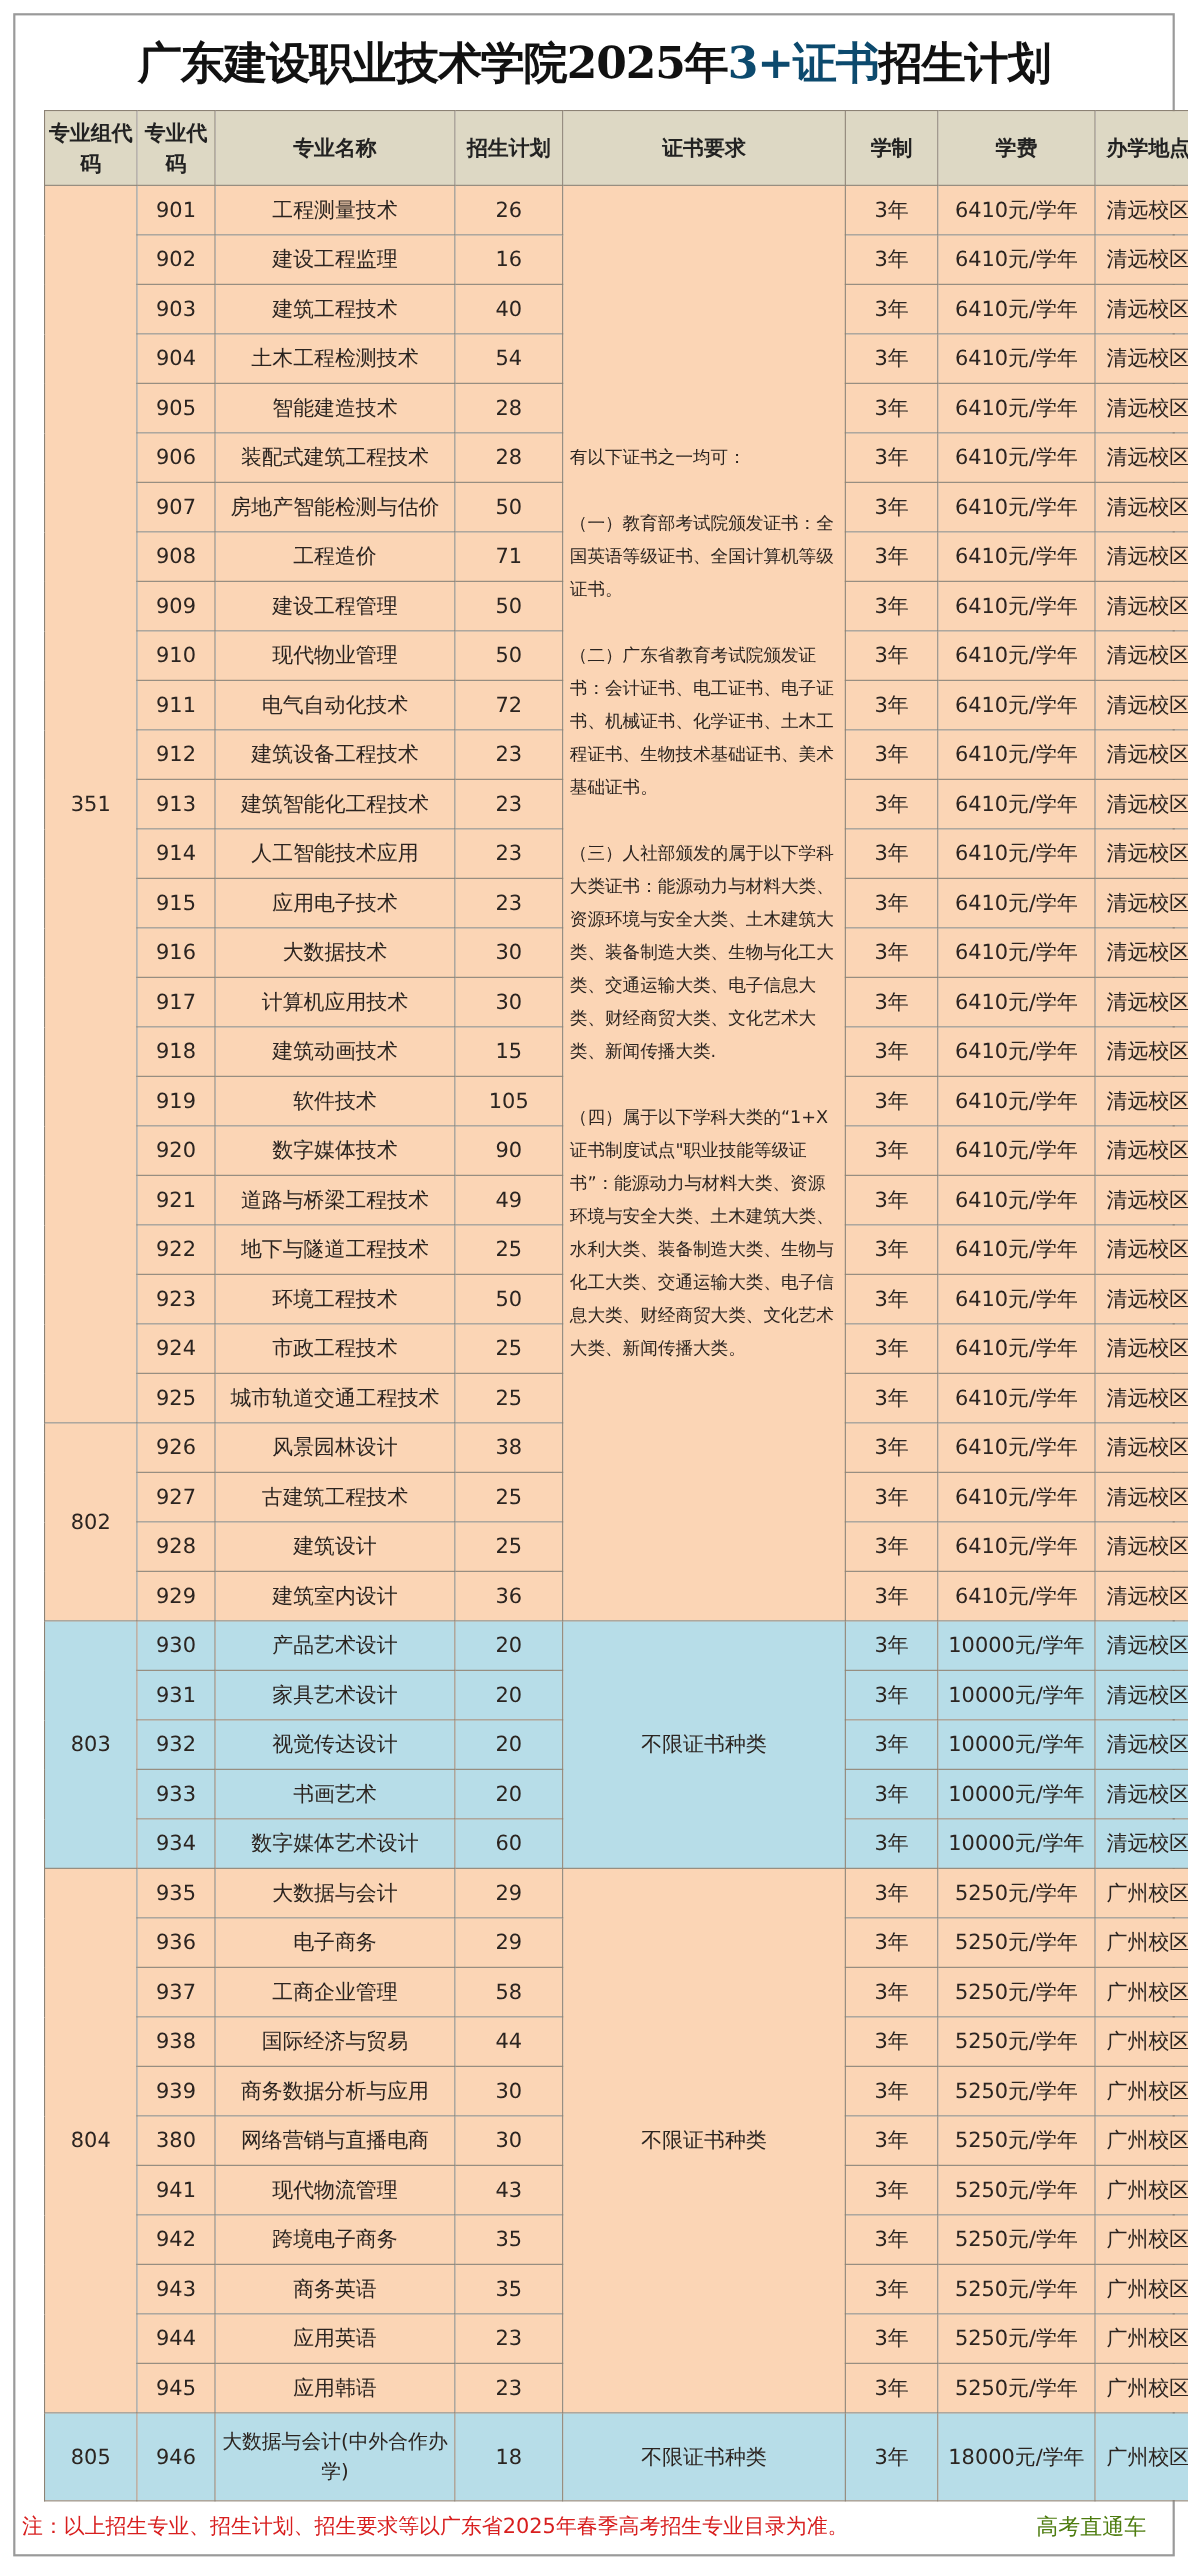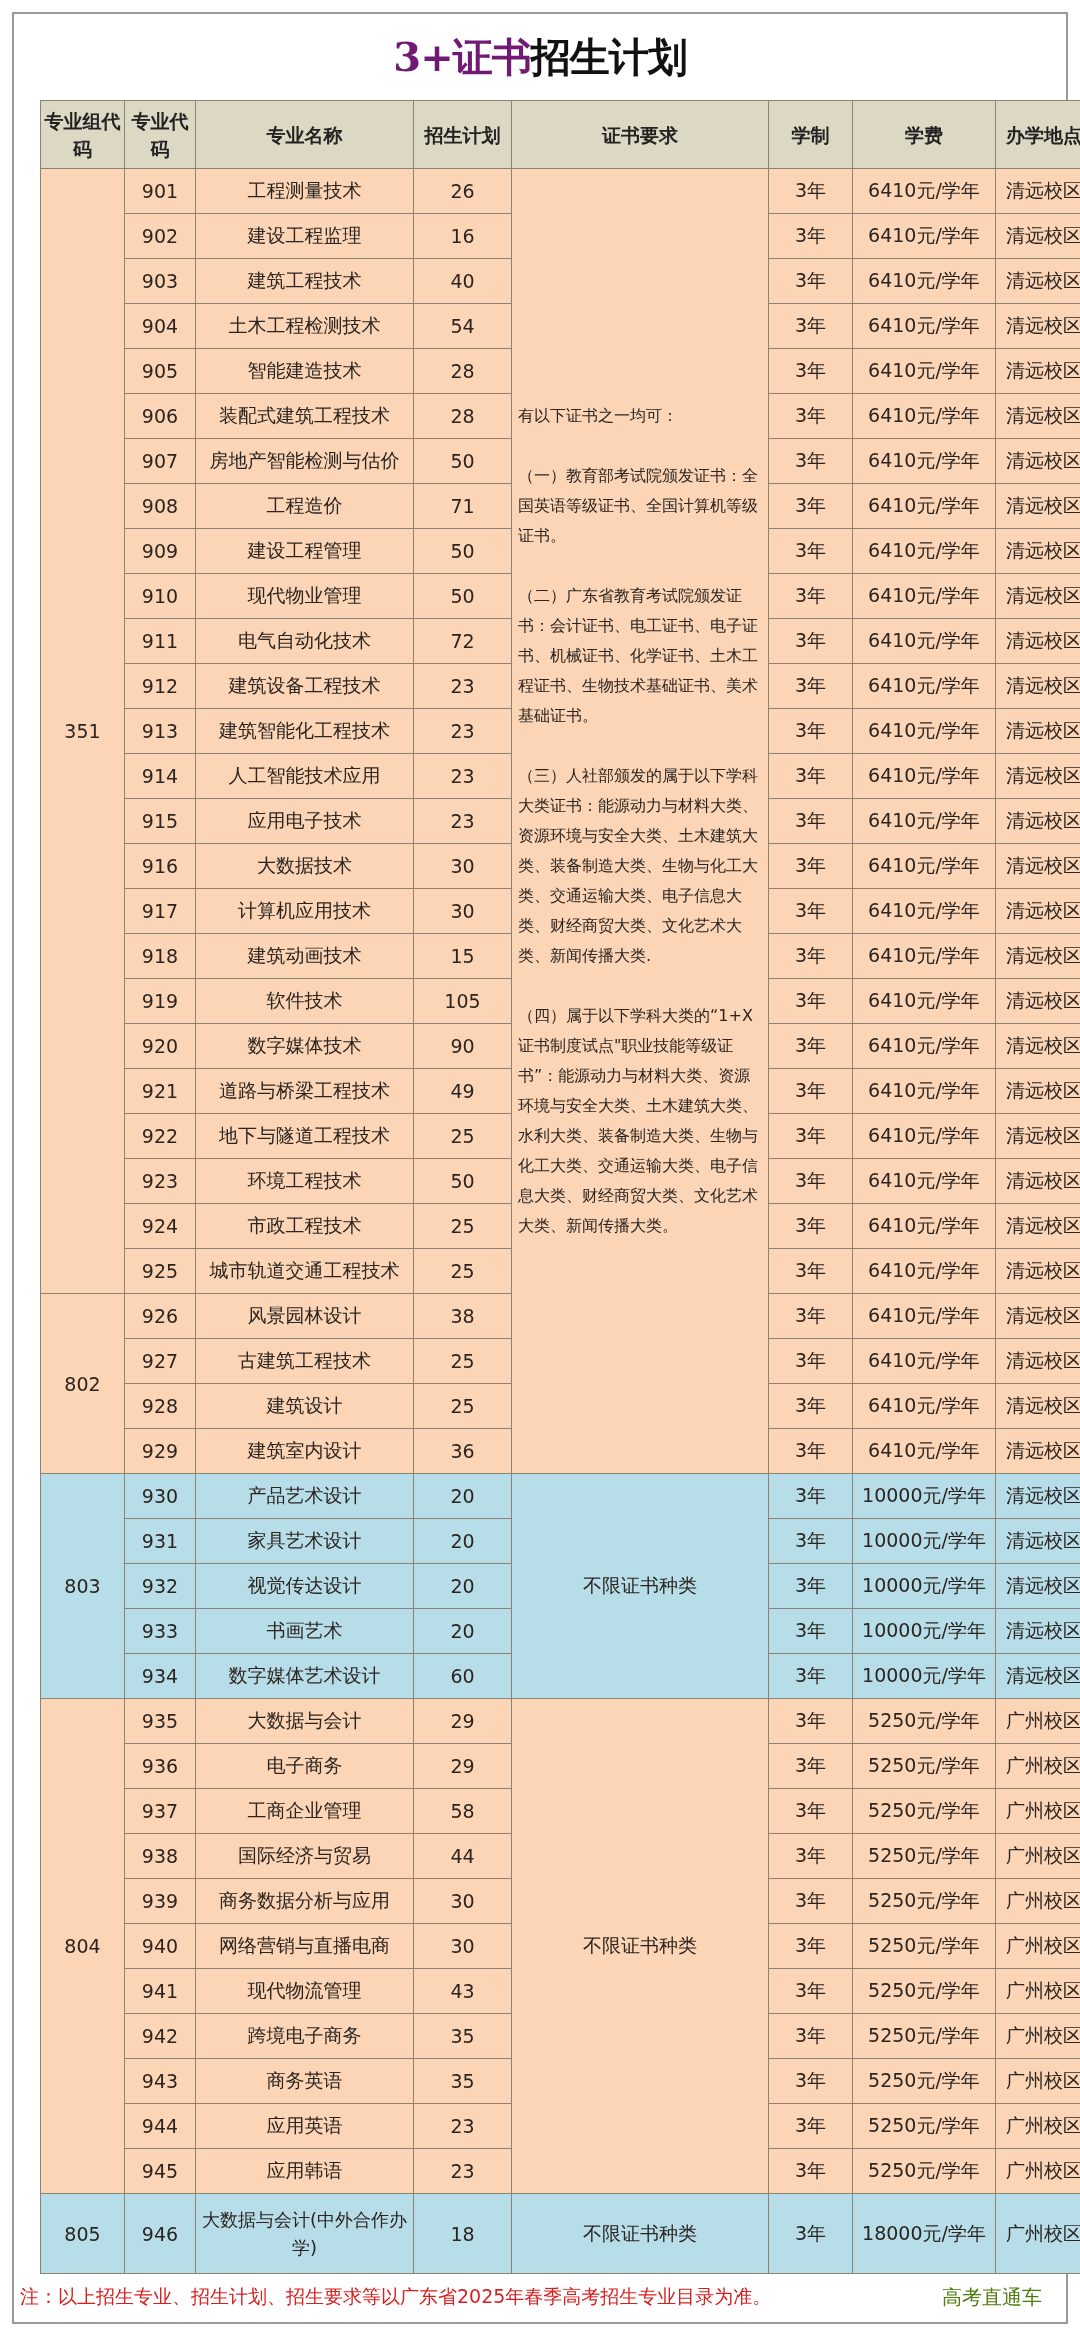--- a/index.html
+++ b/index.html
@@ -4,21 +4,21 @@
 <style>
   html, body { margin: 0; padding: 0; background: #ffffff; }
   body { width: 1080px; height: 2336px; position: relative; overflow: hidden;
          font-family: "DejaVu Sans", "Liberation Sans", sans-serif; color: #2b2420; }
   .sheet { position: absolute; left: 12px; top: 12px; width: 1056px; height: 2312px;
            border: 2px solid #9a9a9a; box-sizing: border-box; background: #fff; }
   .title { position: absolute; left: 0; top: 0; width: 1052px; height: 86px;
            display: flex; align-items: center; justify-content: center;
            font-family: "DejaVu Serif", "Liberation Serif", serif; font-weight: bold;
            font-size: 40px; color: #111; letter-spacing: -1px; }
-  .title .accent { color: #701a75; }
+  .title .accent { color: #0c4a6e; }
   table { position: absolute; left: 0; top: 86px; border-collapse: collapse; table-layout: fixed; width: 1052px; margin-left: 26px; }
   td, th { border: 1.5px solid #8c8274; text-align: center; vertical-align: middle; padding: 0;
            font-size: 19px; overflow: hidden; }
   th { background: #ddd8c4; font-weight: bold; font-size: 19px; height: 67px; line-height: 28px; color: #222; }
   tr.r td { height: 44px; }
   tr.r2 td { height: 79px; }
   .peach { background: #fbd5b5; }
   .blue { background: #b7dde8; }
   td.cert { text-align: left; font-size: 16px; line-height: 30px; padding: 0 6px 0 6px; }
   td.cert p { margin: 0 0 30px 0; }
@@ -28,20 +28,21 @@
   .note { position: absolute; left: 0; top: 2258px; width: 1052px; height: 50px;
           display: flex; align-items: center; justify-content: space-between; padding: 0 24px 0 6px; box-sizing: border-box; }
   .note-text { color: #d81e1e; font-size: 19px; }
   .watermark { color: #4d7c0f; font-size: 20px; }
 </style>
 </head>
 <body>
 
 <div class="sheet">
   <div class="title">
+    <span>广东建设职业技术学院2025年</span>
       <span class="accent">3+证书</span>
       <span>招生计划</span>
   </div>
 
   <table>
     <colgroup>
       <col style="width:84px">
         <col style="width:71px">
         <col style="width:218px">
         <col style="width:98px">
@@ -382,21 +383,21 @@
         </tr>
         <tr class="r peach">
           <td>939</td>
           <td>商务数据分析与应用</td>
           <td>30</td>
           <td>3年</td>
           <td>5250元/学年</td>
           <td>广州校区</td>
         </tr>
         <tr class="r peach">
-          <td>940</td>
+          <td>380</td>
           <td>网络营销与直播电商</td>
           <td>30</td>
           <td>3年</td>
           <td>5250元/学年</td>
           <td>广州校区</td>
         </tr>
         <tr class="r peach">
           <td>941</td>
           <td>现代物流管理</td>
           <td>43</td>

